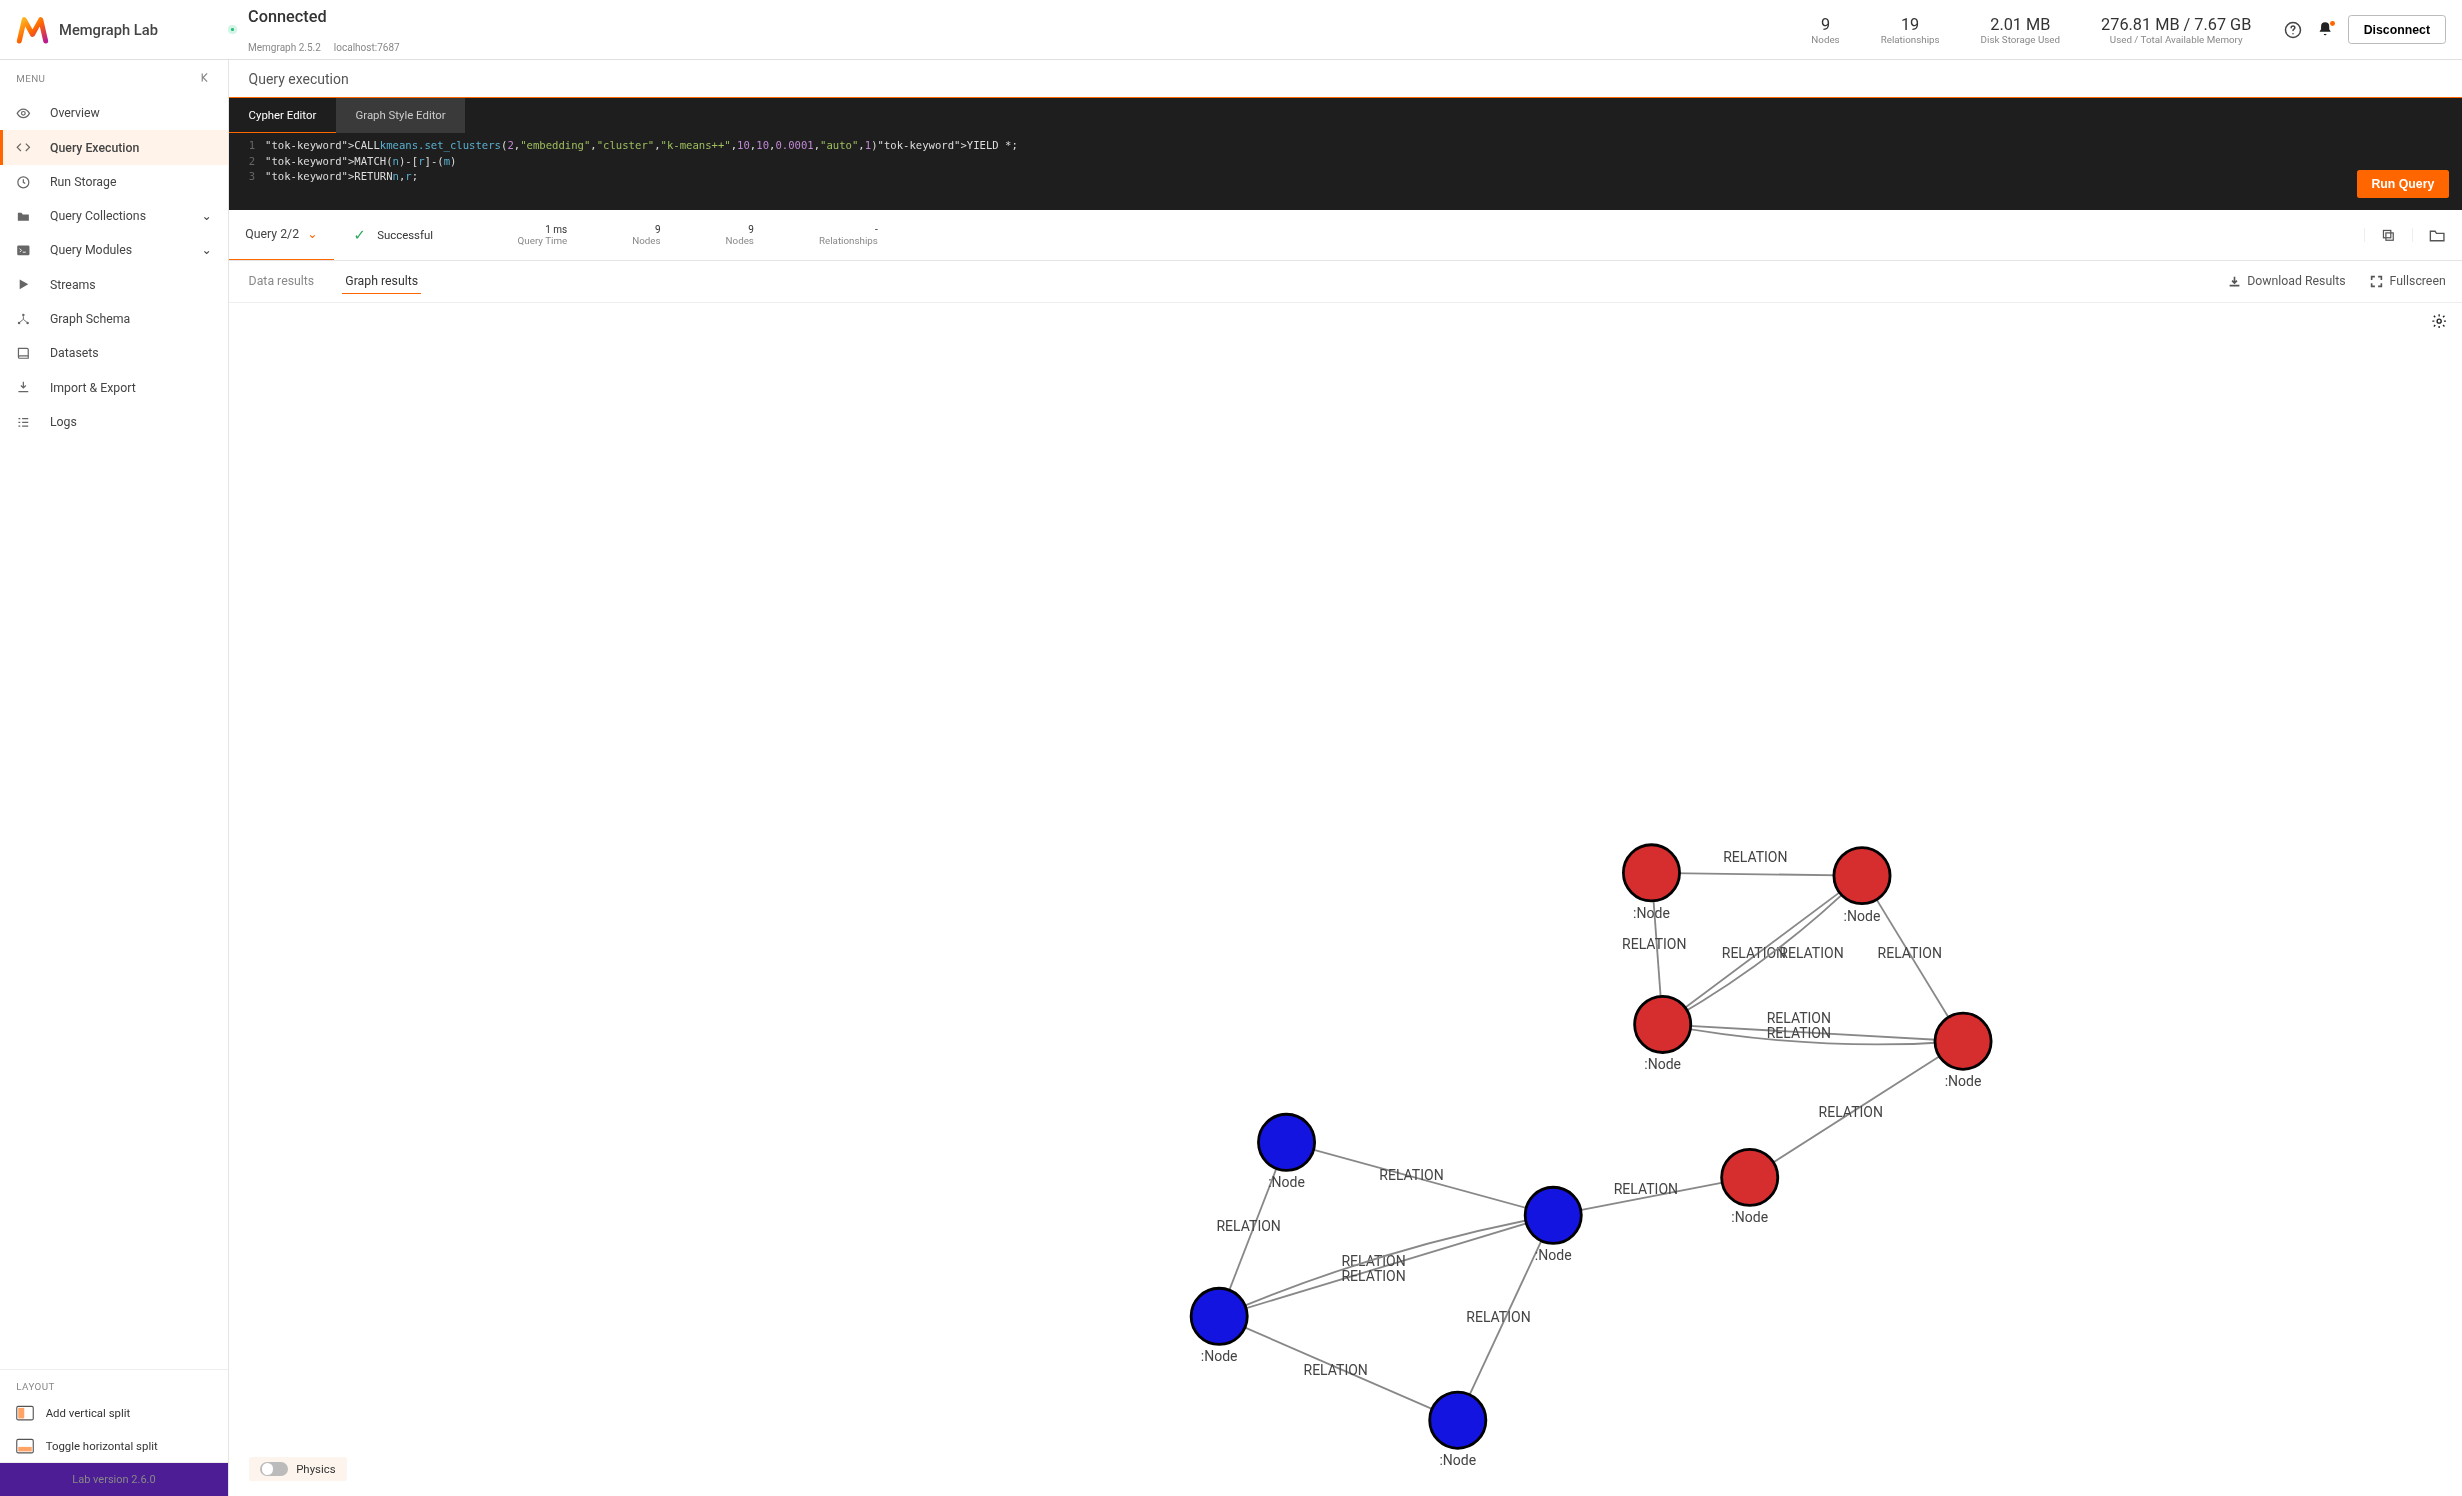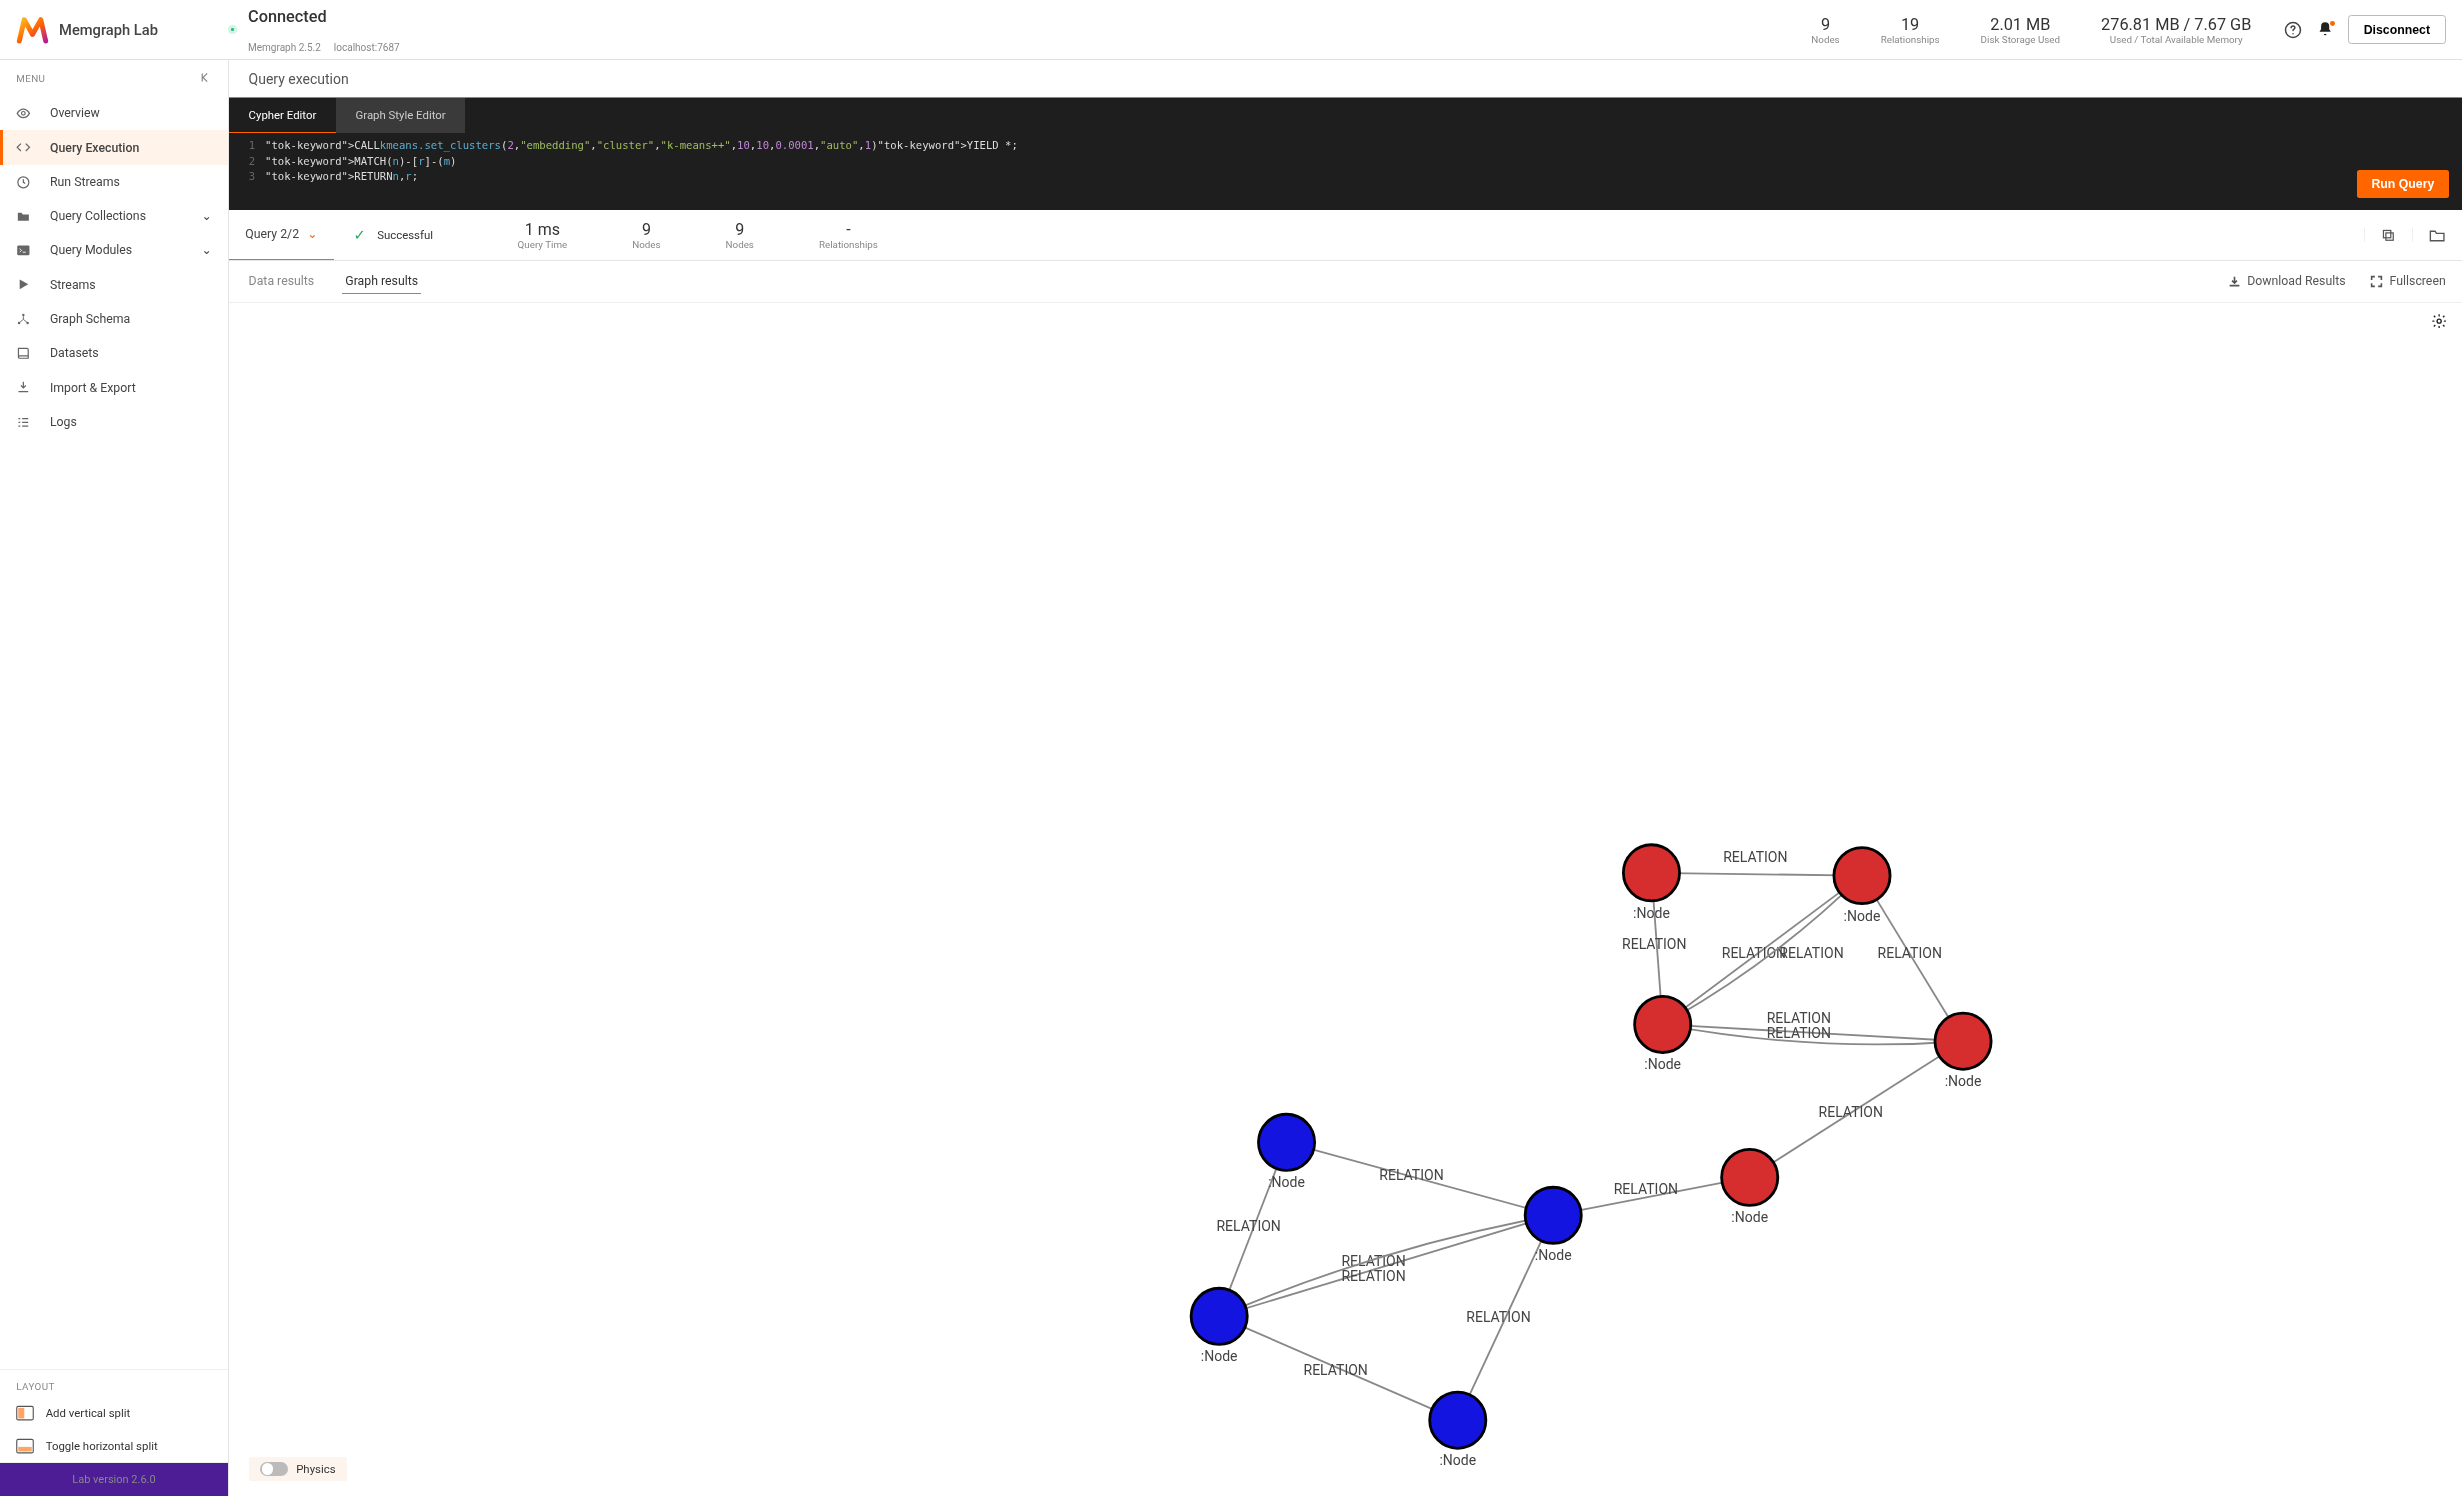--- a/index.html
+++ b/index.html
@@ -93,21 +93,21 @@
 
 .query-result-bar {
   display: flex; align-items: center; border-bottom: 0.8px solid #e5e5e5; min-height: 51px;
 }
 .qsel { padding: 0 16.3px; display: flex; align-items: center; gap: 8.2px; color: #444; font-size: 12.3px; border-bottom: 1.6px solid #f60; align-self: stretch; }
 .qsel .chev { color: #f60; }
 .qstatus { padding: 0 19.6px; display: flex; align-items: center; gap: 11.4px; }
 .check { color: #26a65b; font-size: 14.7px; }
 .qmetrics { display: flex; gap: 65px; margin-left: 65px; }
 .metric { text-align: center; }
-.metric-val { font-size: 16px; }
+.metric-val { font-size: 10px; text-align: right; }
 .metric-lbl { font-size: 9.8px; color: #888; }
 .qactions { margin-left: auto; display: flex; }
 .qact { padding: 0 16.3px; border-left: 0.8px solid #eee; align-self: stretch; display: flex; align-items: center; cursor: pointer; color: #555; }
 
 .view-tabs { display: flex; align-items: center; padding: 8.2px 16.3px; border-bottom: 0.8px solid #eee; }
 .view-tab { padding: 4.9px 3.3px; margin-right: 24.5px; color: #888; font-size: 12.3px; cursor: pointer; }
 .view-tab.active { color: #333; border-bottom: 1.6px solid #f60; }
 .view-actions { margin-left: auto; display: flex; gap: 24.5px; color: #555; }
 .view-act { display: flex; align-items: center; gap: 6.5px; cursor: pointer; font-size: 12.3px; }
 
@@ -225,21 +225,21 @@
             </span>
             <span>Query Execution</span>
           </div>
           <div class="menu-item">
             <span class="menu-icon">
               <svg width="14.7" height="14.7" viewBox="0 0 24 24">
                 <circle cx="12" cy="12" r="9" fill="none" stroke="#666" stroke-width="2"></circle>
                 <path d="M12 7v5l3 2" stroke="#666" stroke-width="2" fill="none"></path>
               </svg>
             </span>
-            <span>Run Streams</span>
+            <span>Run Storage</span>
           </div>
           <div class="menu-item">
             <span class="menu-icon">
               <svg width="14.7" height="14.7" viewBox="0 0 24 24">
                 <path d="M3 6h6l2 3h10v10H3z" fill="#666"></path>
               </svg>
             </span>
             <span>Query Collections</span>
             <span class="chevron">⌄</span>
           </div>

